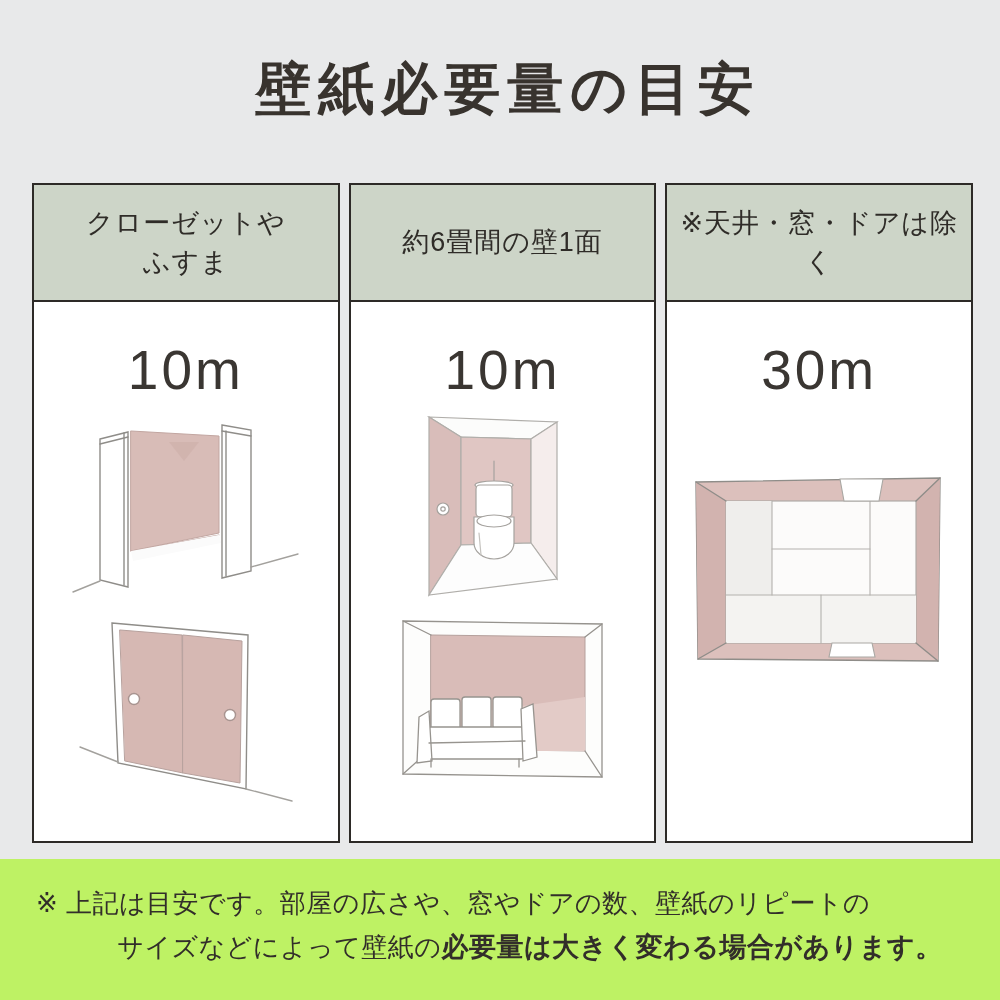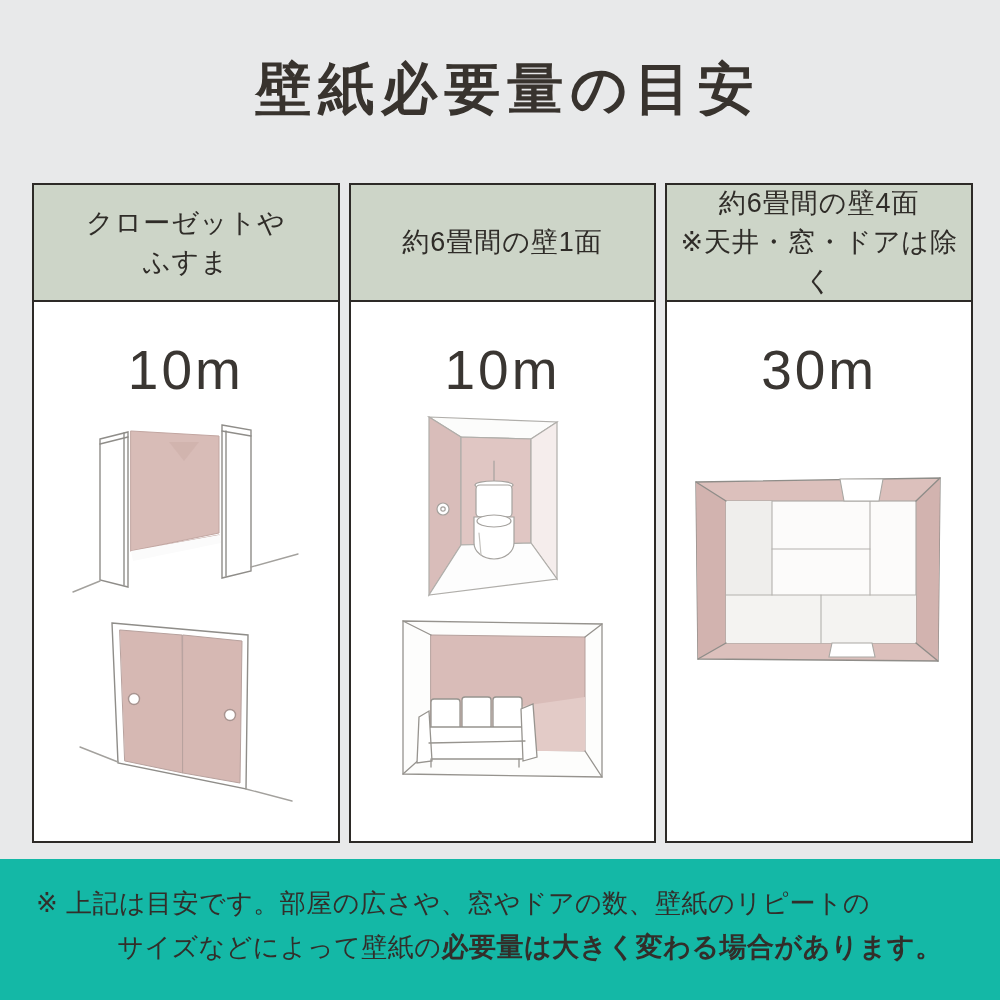--- a/index.html
+++ b/index.html
@@ -34,21 +34,21 @@
     flex:1;display:flex;flex-direction:column;align-items:center;
     background:#ffffff;
   }
   .value{
     margin-top:38px;font-size:55px;letter-spacing:3px;
     color:#3a3632;font-weight:500;line-height:1.1;
   }
   .illu{display:block;}
   .footer{
     position:absolute;top:859px;left:0;width:1000px;height:141px;
-    background:#14b8a6;color:#322e2a;
+    background:#bef264;color:#322e2a;
   }
   .footer .line1{
     margin:25px 0 0 36px;font-size:26px;letter-spacing:0.5px;line-height:38px;
   }
   .footer .line2{
     margin:6px 0 0 60px;font-size:26px;letter-spacing:0.5px;line-height:38px;text-align:center;
   }
   .footer .bold{font-weight:700;font-size:27px;}
 </style>
 </head>
@@ -165,21 +165,20 @@
             <line x1="36" y1="148" x2="36" y2="156"></line>
             <line x1="124" y1="148" x2="124" y2="156"></line>
           </g>
         </g>
       </svg>
     </div>
   </div>
 
   <div class="card">
     <div class="card-header">
-      <span>約6畳間の壁4面</span>
       <span>※天井・窓・ドアは除く</span>
     </div>
     <div class="card-body">
       <div class="value">30m</div>
 
       <svg class="illu" width="258" height="195" viewBox="0 0 258 195" style="margin-top:72px;">
         <g fill="none" stroke="#8f8d89" stroke-width="1.4" stroke-linecap="round">
 
           <polygon points="6,9 250,5 248,188 8,186" fill="#dcc0bc"></polygon>
 

